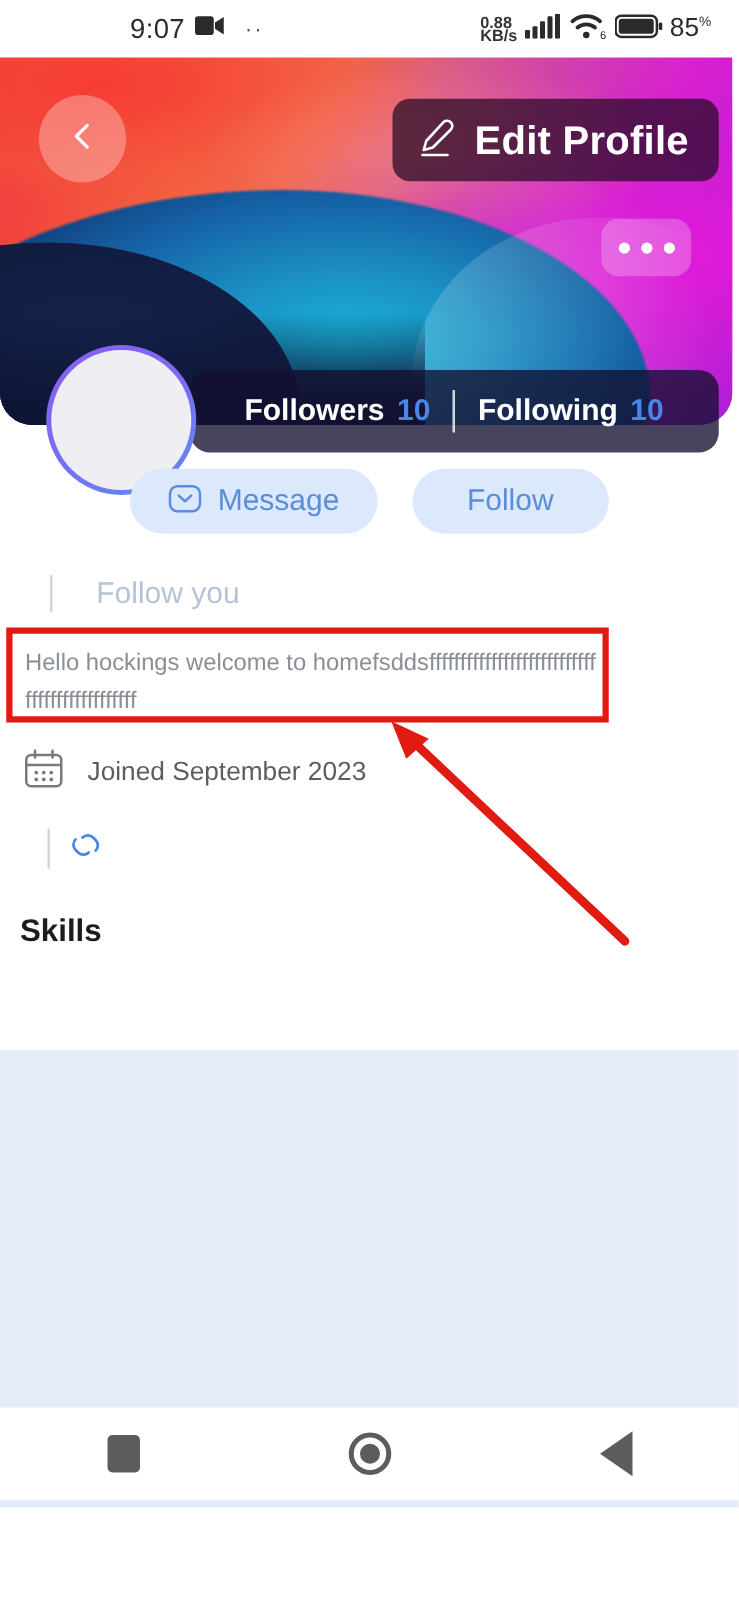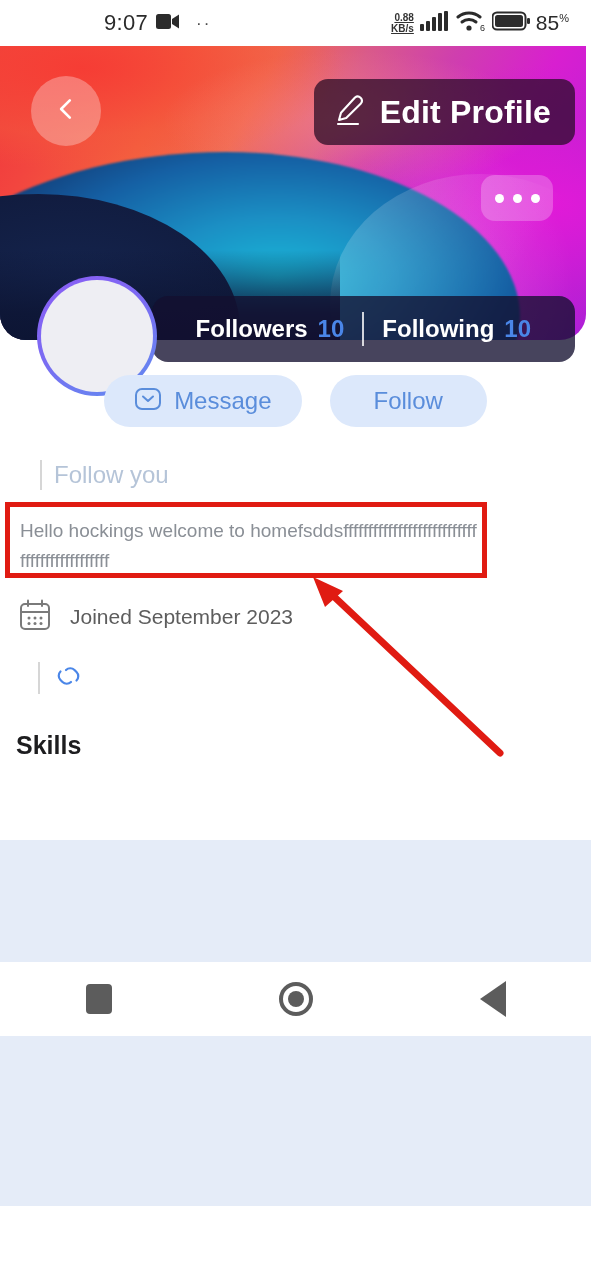--- a/index.html
+++ b/index.html
@@ -4,21 +4,21 @@
 <style>
   * { box-sizing: border-box; margin: 0; padding: 0; }
   html, body {
     width: 591px; height: 1280px;
     background: #ffffff;
     font-family: "Liberation Sans", sans-serif;
     overflow: hidden;
   }
   #phone {
     position: relative;
-    width: 591px; height: 1036px;
+    width: 591px; height: 1200px;
     background: #ffffff;
   }
 
   
   #statusbar {
     position: absolute; left: 0; top: 0;
     width: 591px; height: 46px;
     background: #ffffff;
     display: flex; align-items: center;
     z-index: 30;
@@ -30,22 +30,22 @@
   .sb-time {
     font-size: 22px; font-weight: 500; color: #2b2b2b;
     letter-spacing: .3px;
   }
   .sb-dots { font-size: 17px; color: #4a4a4a; letter-spacing: 2px; line-height: 1; margin-left: 8px;}
   .sb-right {
     position: absolute; right: 22px; top: 0; height: 46px;
     display: flex; align-items: center; gap: 6px;
   }
   .sb-speed {
-    font-size: 10px; line-height: 11px; color: #333;
-    text-align: right; font-weight: 600; text-decoration: underline;
+    font-size: 13px; line-height: 11px; color: #333;
+    text-align: left; font-weight: 600;
   }
   .sb-pct { font-size: 21px; color: #2b2b2b; font-weight: 500; }
   .sb-pct sup { font-size: 11px; }
 
   
   #banner {
     position: absolute; left: 0; top: 44px;
     width: 586px; height: 296px;
     border-radius: 0 0 26px 26px;
     overflow: hidden;
@@ -172,21 +172,21 @@
   #btn-follow  { padding: 16px 44px; }
   .pill .lbl { font-size: 24px; color: #5a8ddb; font-weight: 400; }
 
   
   #followyou {
     position: absolute; left: 40px; top: 460px;
     display: flex; align-items: center; gap: 12px;
     z-index: 8;
   }
   #followyou .bar { width: 2px; height: 30px; background: #d6d6d6; }
-  #followyou .lbl { font-size: 24px; color: #b5c4d8; }
+  #followyou .lbl { font-size: 24px; color: #b5c4d8; margin-left: 23px; }
 
   #bio {
     position: absolute; left: 20px; top: 516px; width: 460px;
     font-size: 19px; line-height: 30px; color: #8a8f96;
     z-index: 8; word-break: break-all;
   }
 
   #joined {
     position: absolute; left: 18px; top: 598px;
     display: flex; align-items: center; gap: 18px;

